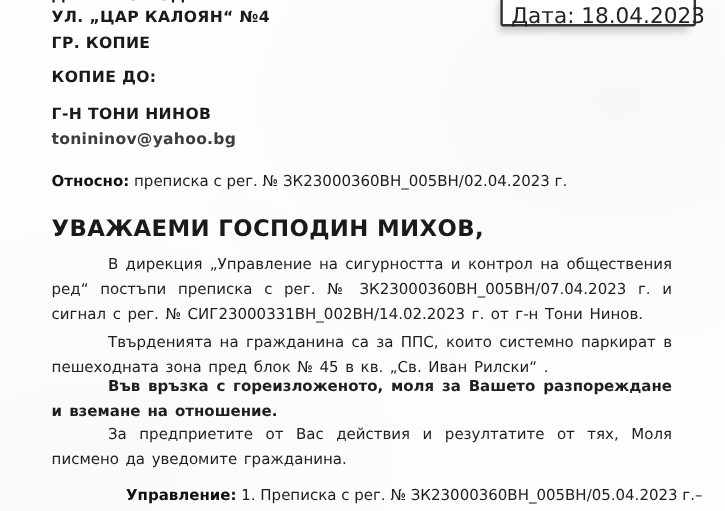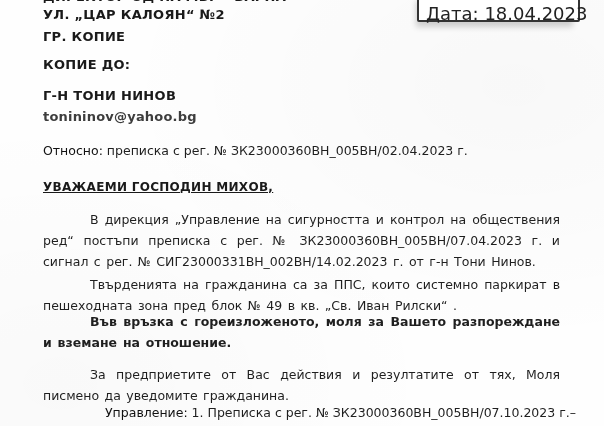--- a/index.html
+++ b/index.html
@@ -38,61 +38,61 @@
   .copy-name{top:88px;}
   .email{
     position:absolute;left:43px;top:109px;
     font-weight:bold;font-size:13px;color:#3d3d3d;letter-spacing:0.2px;
     white-space:nowrap;
   }
   .subject{
     position:absolute;left:43px;top:143px;font-size:12.5px;color:#1f1f1f;
     white-space:nowrap;
   }
-  .b{font-weight:normal;color:#111;text-align:center;}
-  .salutation{top:180px;font-size:12px;text-decoration:underline;}
+  .b{font-weight:bold;color:#111;text-align:center;}
+  .salutation{top:180px;font-size:19px;}
   .para{
     position:absolute;left:43px;width:517px;margin:0;
     font-size:12.5px;line-height:21px;color:#1f1f1f;
     text-align:justify;text-indent:47px;word-spacing:1.5px;
   }
   .p1{top:209px;}
   .p2{top:274px;}
   .p3{top:311px;font-weight:bold;}
-  .p4{top:364px;}
+  .p4{top:351px;}
   .attachment{
     position:absolute;left:105px;top:405px;font-size:12.5px;color:#1f1f1f;
     white-space:nowrap;
   }
 </style>
 </head>
 <body>
 
 <div class="page">
 
   <div class="hdr clip-line">ДИРЕКТОР ОД НА МВР - ВАРНА</div>
-  <div class="hdr addr-line2">УЛ. „ЦАР КАЛОЯН“ №2</div>
+  <div class="hdr addr-line2">УЛ. „ЦАР КАЛОЯН“ №4</div>
   <div class="hdr addr-line3">ГР. КОПИЕ</div>
 
   <div class="date-box">
     <span>Дата: 18.04.2023</span>
   </div>
 
   <div class="hdr copy-label">КОПИЕ ДО:</div>
   <div class="hdr copy-name">Г-Н ТОНИ НИНОВ</div>
   <div class="email">tonininov@yahoo.bg</div>
 
   <div class="subject">
     <span class="b">Относно:</span><span> преписка с рег. № ЗК23000360ВН_005ВН/02.04.2023 г.</span>
   </div>
 
   <div class="hdr salutation">УВАЖАЕМИ ГОСПОДИН МИХОВ,</div>
 
   <p class="para p1">В дирекция „Управление на сигурността и контрол на обществения ред“ постъпи преписка с рег. № ЗК23000360ВН_005ВН/07.04.2023 г.  и сигнал с рег. № СИГ23000331ВН_002ВН/14.02.2023 г. от г-н Тони Нинов.</p>
-  <p class="para p2">Твърденията на гражданина са за ППС, които системно паркират в пешеходната зона пред блок № 49 в кв. „Св. Иван Рилски“ .</p>
+  <p class="para p2">Твърденията на гражданина са за ППС, които системно паркират в пешеходната зона пред блок № 45 в кв. „Св. Иван Рилски“ .</p>
   <p class="para p3">Във връзка с гореизложеното, моля за Вашето разпореждане и вземане на отношение.</p>
   <p class="para p4">За предприетите от Вас действия и резултатите от тях, Моля писмено да уведомите гражданина.</p>
 
   <div class="attachment">
-    <span class="b">Управление:</span><span> 1. Преписка с рег. № ЗК23000360ВН_005ВН/07.10.2023 г.–</span>
+    <span class="b">Управление:</span><span> 1. Преписка с рег. № ЗК23000360ВН_005ВН/05.04.2023 г.–</span>
   </div>
 
 </div>
 
 </body></html>

